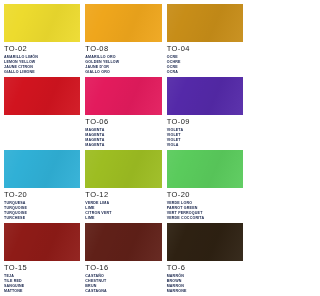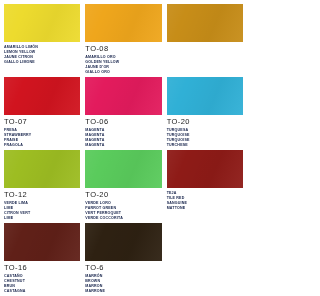--- a/index.html
+++ b/index.html
@@ -70,20 +70,21 @@
   }
 </style>
 </head>
 <body>
 
 <div class="chart">
 
   <div class="swatch-cell">
     <div class="swatch-chip" style="background-color: rgb(237, 219, 46);"></div>
     <div class="swatch-info">
+      <div class="swatch-code">TO-02</div>
       <ul class="name-list">
         <li>AMARILLO LIMÓN</li>
         <li>LEMON YELLOW</li>
         <li>JAUNE CITRON</li>
         <li>GIALLO LIMONE</li>
       </ul>
     </div>
   </div>
 
   <div class="swatch-cell">
@@ -94,48 +95,60 @@
         <li>AMARILLO ORO</li>
         <li>GOLDEN YELLOW</li>
         <li>JAUNE D'OR</li>
         <li>GIALLO ORO</li>
       </ul>
     </div>
   </div>
 
   <div class="swatch-cell">
     <div class="swatch-chip" style="background-color: rgb(199, 141, 24);"></div>
+    <div class="swatch-info">
+      <div class="swatch-code">TO-04</div>
+      <ul class="name-list">
+        <li>OCRE</li>
+        <li>OCHRE</li>
+        <li>OCRE</li>
+        <li>OCRA</li>
+      </ul>
+    </div>
   </div>
 
   <div class="swatch-cell">
     <div class="swatch-chip" style="background-color: rgb(209, 20, 31);"></div>
-    <div class="swatch-info">
-      <div class="swatch-code">TO-07</div>
-      <ul class="name-list">
-        <li>FRESA</li>
-        <li>STRAWBERRY</li>
-        <li>FRAISE</li>
-        <li>FRAGOLA</li>
-      </ul>
-    </div>
   </div>
 
   <div class="swatch-cell">
     <div class="swatch-chip" style="background-color: rgb(227, 27, 93);"></div>
     <div class="swatch-info">
       <div class="swatch-code">TO-06</div>
       <ul class="name-list">
         <li>MAGENTA</li>
         <li>MAGENTA</li>
         <li>MAGENTA</li>
         <li>MAGENTA</li>
       </ul>
     </div>
   </div>
 
+  <div class="swatch-cell">
+    <div class="swatch-chip" style="background-color: rgb(84, 41, 168);"></div>
+    <div class="swatch-info">
+      <div class="swatch-code">TO-09</div>
+      <ul class="name-list">
+        <li>VIOLETA</li>
+        <li>VIOLET</li>
+        <li>VIOLET</li>
+        <li>VIOLA</li>
+      </ul>
+    </div>
+  </div>
 
   <div class="swatch-cell">
     <div class="swatch-chip" style="background-color: rgb(48, 176, 214);"></div>
     <div class="swatch-info">
       <div class="swatch-code">TO-20</div>
       <ul class="name-list">
         <li>TURQUESA</li>
         <li>TURQUOISE</li>
         <li>TURQUOISE</li>
         <li>TURCHESE</li>
@@ -165,20 +178,21 @@
         <li>PARROT GREEN</li>
         <li>VERT PERROQUET</li>
         <li>VERDE COCCORITA</li>
       </ul>
     </div>
   </div>
 
   <div class="swatch-cell">
     <div class="swatch-chip" style="background-color: rgb(142, 27, 23);"></div>
     <div class="swatch-info">
+      <div class="swatch-code">TO-15</div>
       <ul class="name-list">
         <li>TEJA</li>
         <li>TILE RED</li>
         <li>SANGUINE</li>
         <li>MATTONE</li>
       </ul>
     </div>
   </div>
 
   <div class="swatch-cell">

